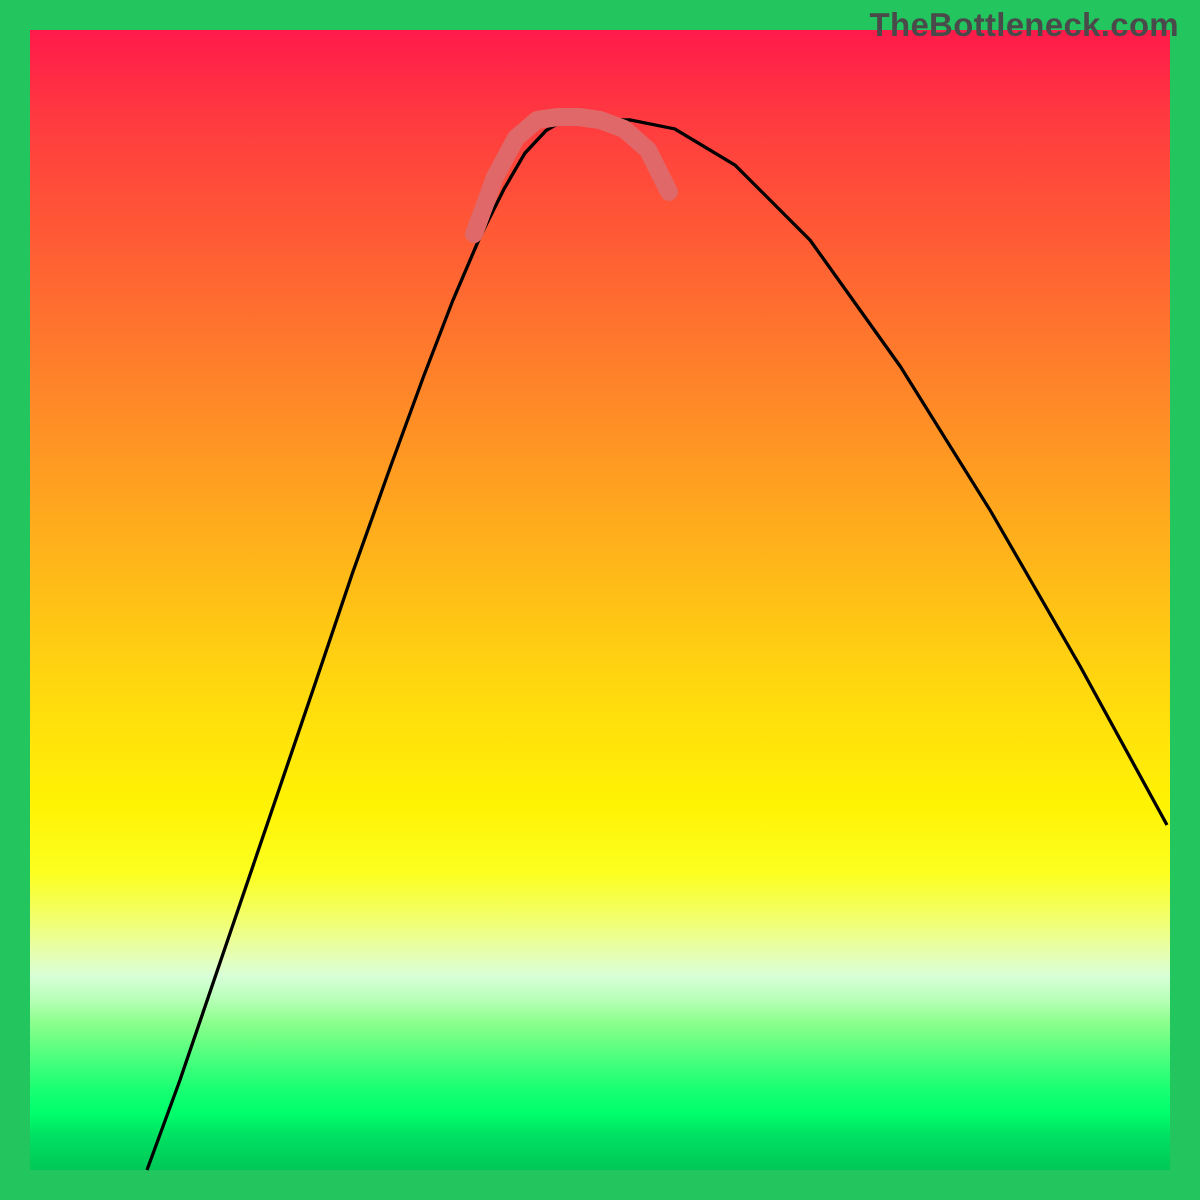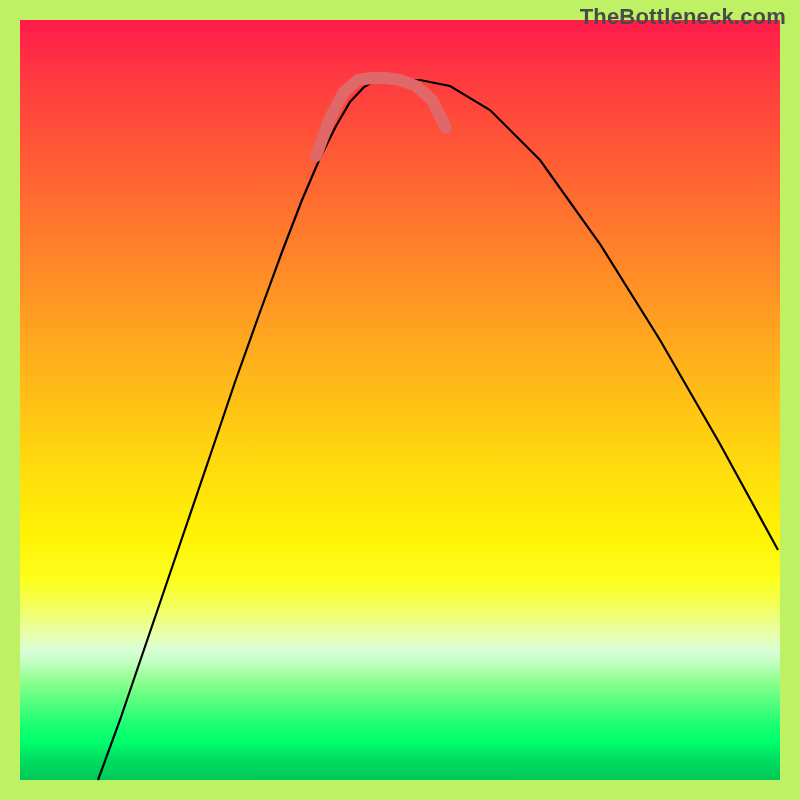--- a/index.html
+++ b/index.html
@@ -7,21 +7,21 @@
     padding: 0;
     width: 800px;
     height: 800px;
     background: #000;
     overflow: hidden;
     font-family: Arial, Helvetica, sans-serif;
   }
   .frame {
     position: absolute;
     inset: 0;
-    background: #bef264;
+    background: #22c55e;
   }
   .plot-area {
     position: absolute;
     left: 20px;
     top: 20px;
     width: 760px;
     height: 760px;
     background: linear-gradient(
       to bottom,
       #ff1a4b 0%,

